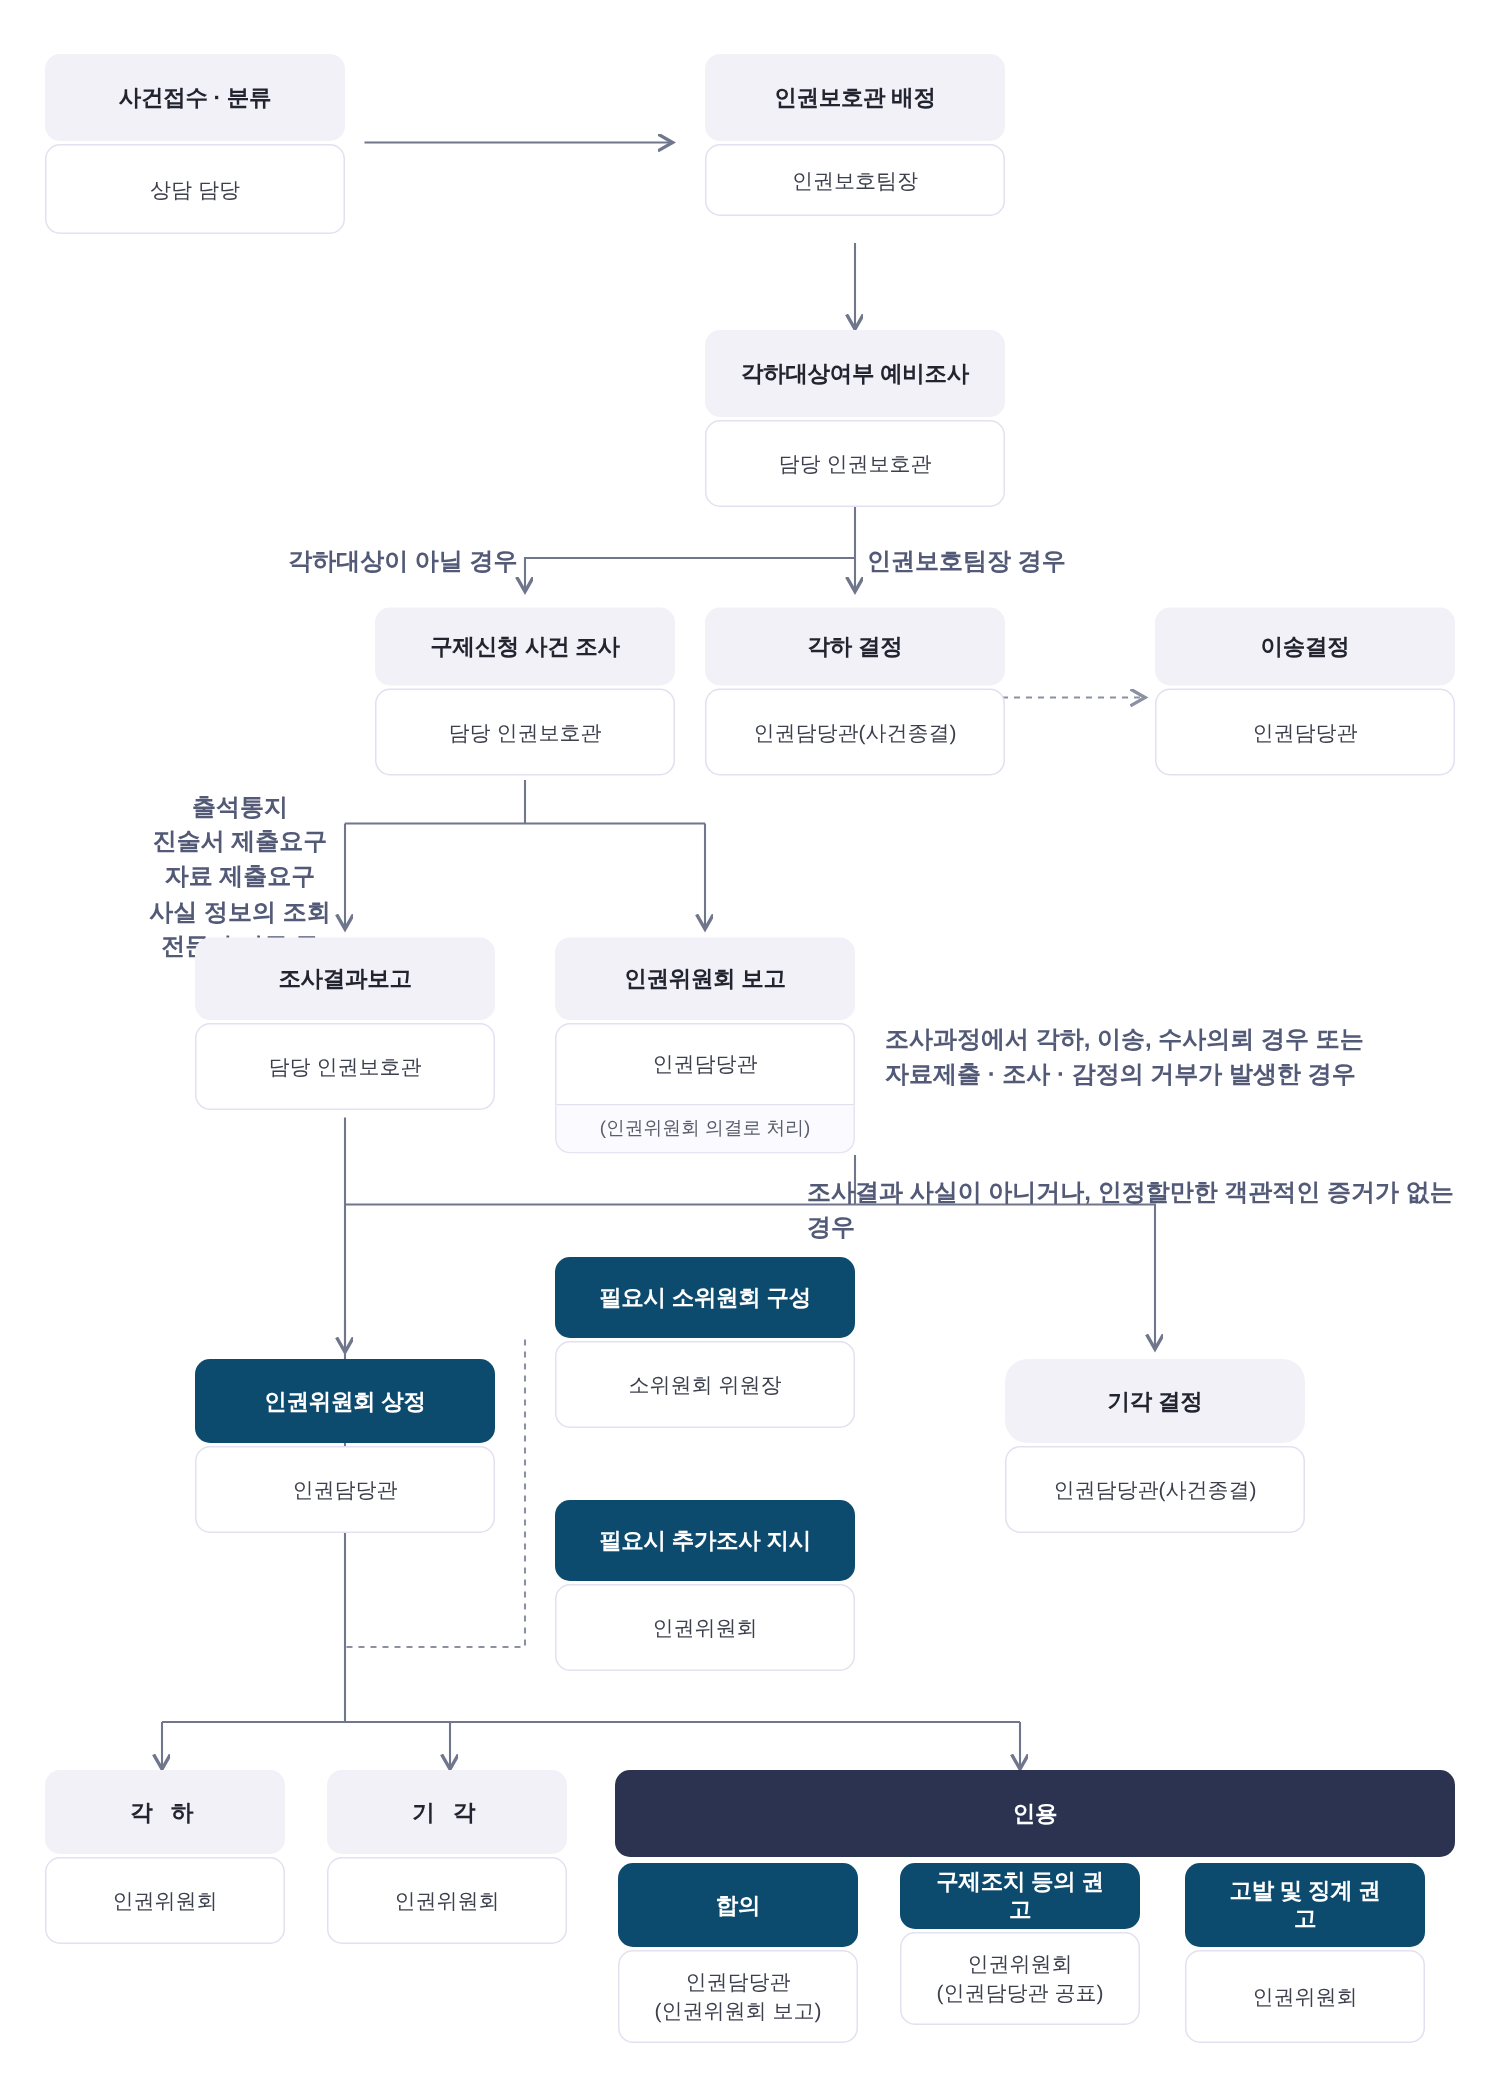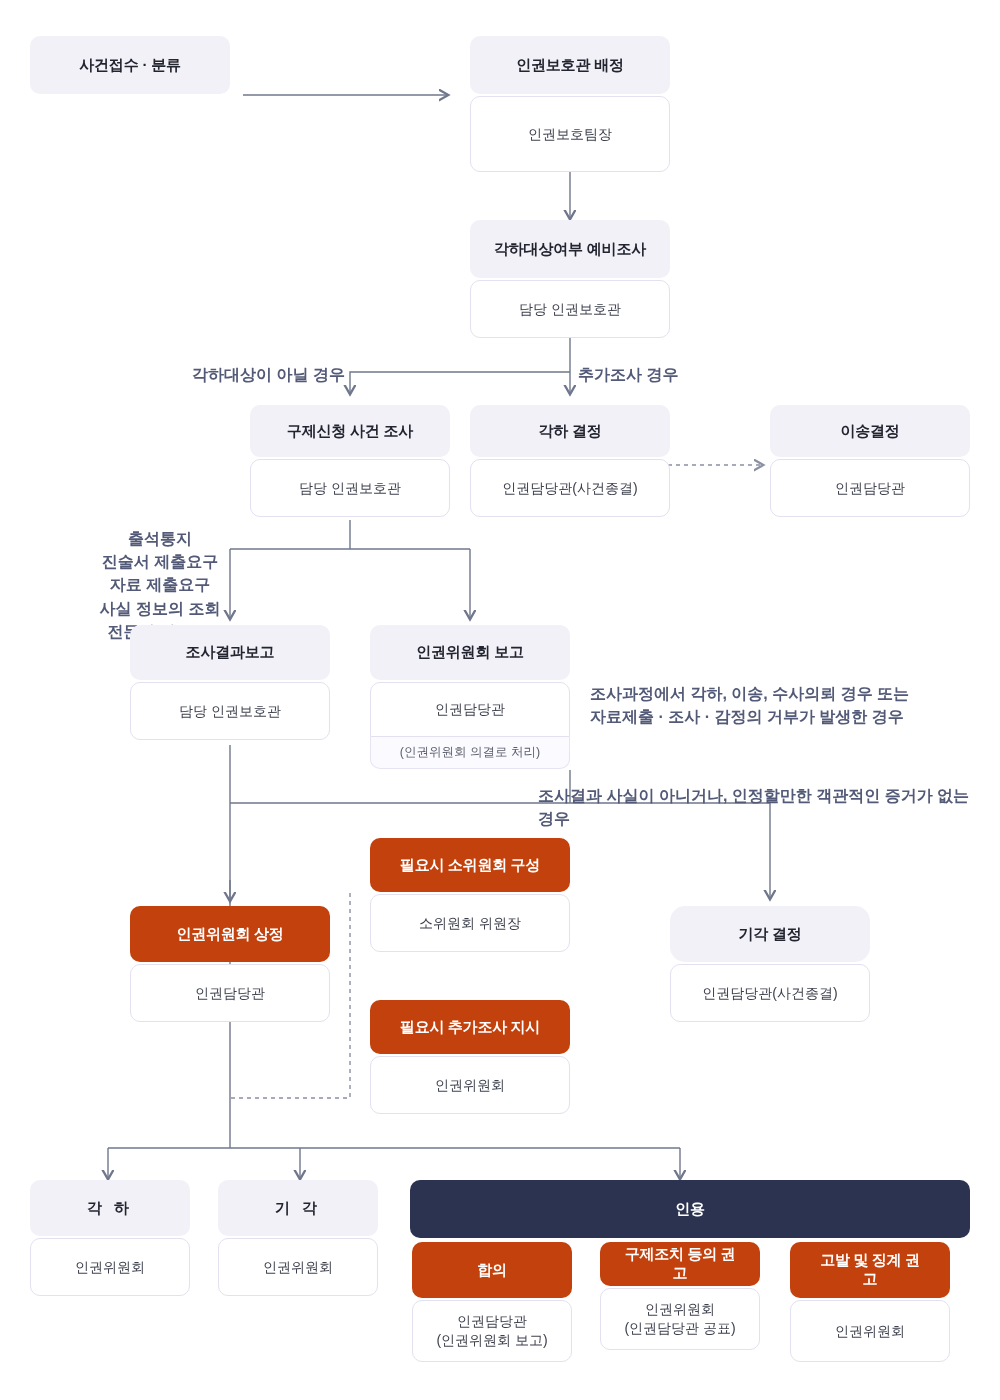--- a/index.html
+++ b/index.html
@@ -16,21 +16,21 @@
   .hdr{
     border-radius:10px;
     display:flex;align-items:center;justify-content:center;
     font-weight:bold;font-size:15px;
     text-align:center;
     box-sizing:border-box;
     letter-spacing:-0.2px;
     padding:0 24px;
   }
   .hdr.light{background:#f2f1f7;color:#222430;}
-  .hdr.purple{background:#c2410c;color:#ffffff;font-family:Liberation Serif, serif;}
+  .hdr.purple{background:#0c4a6e;color:#ffffff;}
   .hdr.navy{background:#2b3350;color:#ffffff;}
   .hdr.spaced{letter-spacing:4px;}
 
   .body{
     border:1px solid #e3e0f0;
     border-radius:10px;
     background:#ffffff;
     display:flex;align-items:center;justify-content:center;
     flex-direction:column;
     font-size:14px;color:#3c3f4c;
@@ -107,34 +107,35 @@
     <path class="ln dash" d="M350,893 L350,1098 L230,1098"></path>
 
     <path class="ln" d="M108,1148 L680,1148"></path>
     <path class="ln" d="M108,1148 L108,1178" marker-end="url(#arw)"></path>
     <path class="ln" d="M300,1148 L300,1178" marker-end="url(#arw)"></path>
     <path class="ln" d="M680,1148 L680,1178" marker-end="url(#arw)"></path>
   </svg>
 
   <div class="node" style="left:30px;top:36px;width:200px;">
     <div class="hdr light" style="height:58px;">사건접수 · 분류</div>
+    <div class="body" style="height:60px;margin-top:2px;">상담 담당</div>
   </div>
 
   <div class="node" style="left:470px;top:36px;width:200px;">
     <div class="hdr light" style="height:58px;">인권보호관 배정</div>
-    <div class="body" style="height:76px;margin-top:2px;">인권보호팀장</div>
+    <div class="body" style="height:48px;margin-top:2px;">인권보호팀장</div>
   </div>
 
   <div class="node" style="left:470px;top:220px;width:200px;">
     <div class="hdr light" style="height:58px;">각하대상여부 예비조사</div>
     <div class="body" style="height:58px;margin-top:2px;">담당 인권보호관</div>
   </div>
 
   <div class="note r" style="left:150px;top:363px;width:195px;">각하대상이 아닐 경우</div>
-  <div class="note l" style="left:578px;top:363px;width:160px;">추가조사 경우</div>
+  <div class="note l" style="left:578px;top:363px;width:160px;">인권보호팀장 경우</div>
 
   <div class="node" style="left:250px;top:405px;width:200px;">
     <div class="hdr light" style="height:52px;">구제신청 사건 조사</div>
     <div class="body" style="height:58px;margin-top:2px;">담당 인권보호관</div>
   </div>
 
   <div class="node" style="left:470px;top:405px;width:200px;">
     <div class="hdr light" style="height:52px;">각하 결정</div>
     <div class="body" style="height:58px;margin-top:2px;">인권담당관(사건종결)</div>
   </div>

